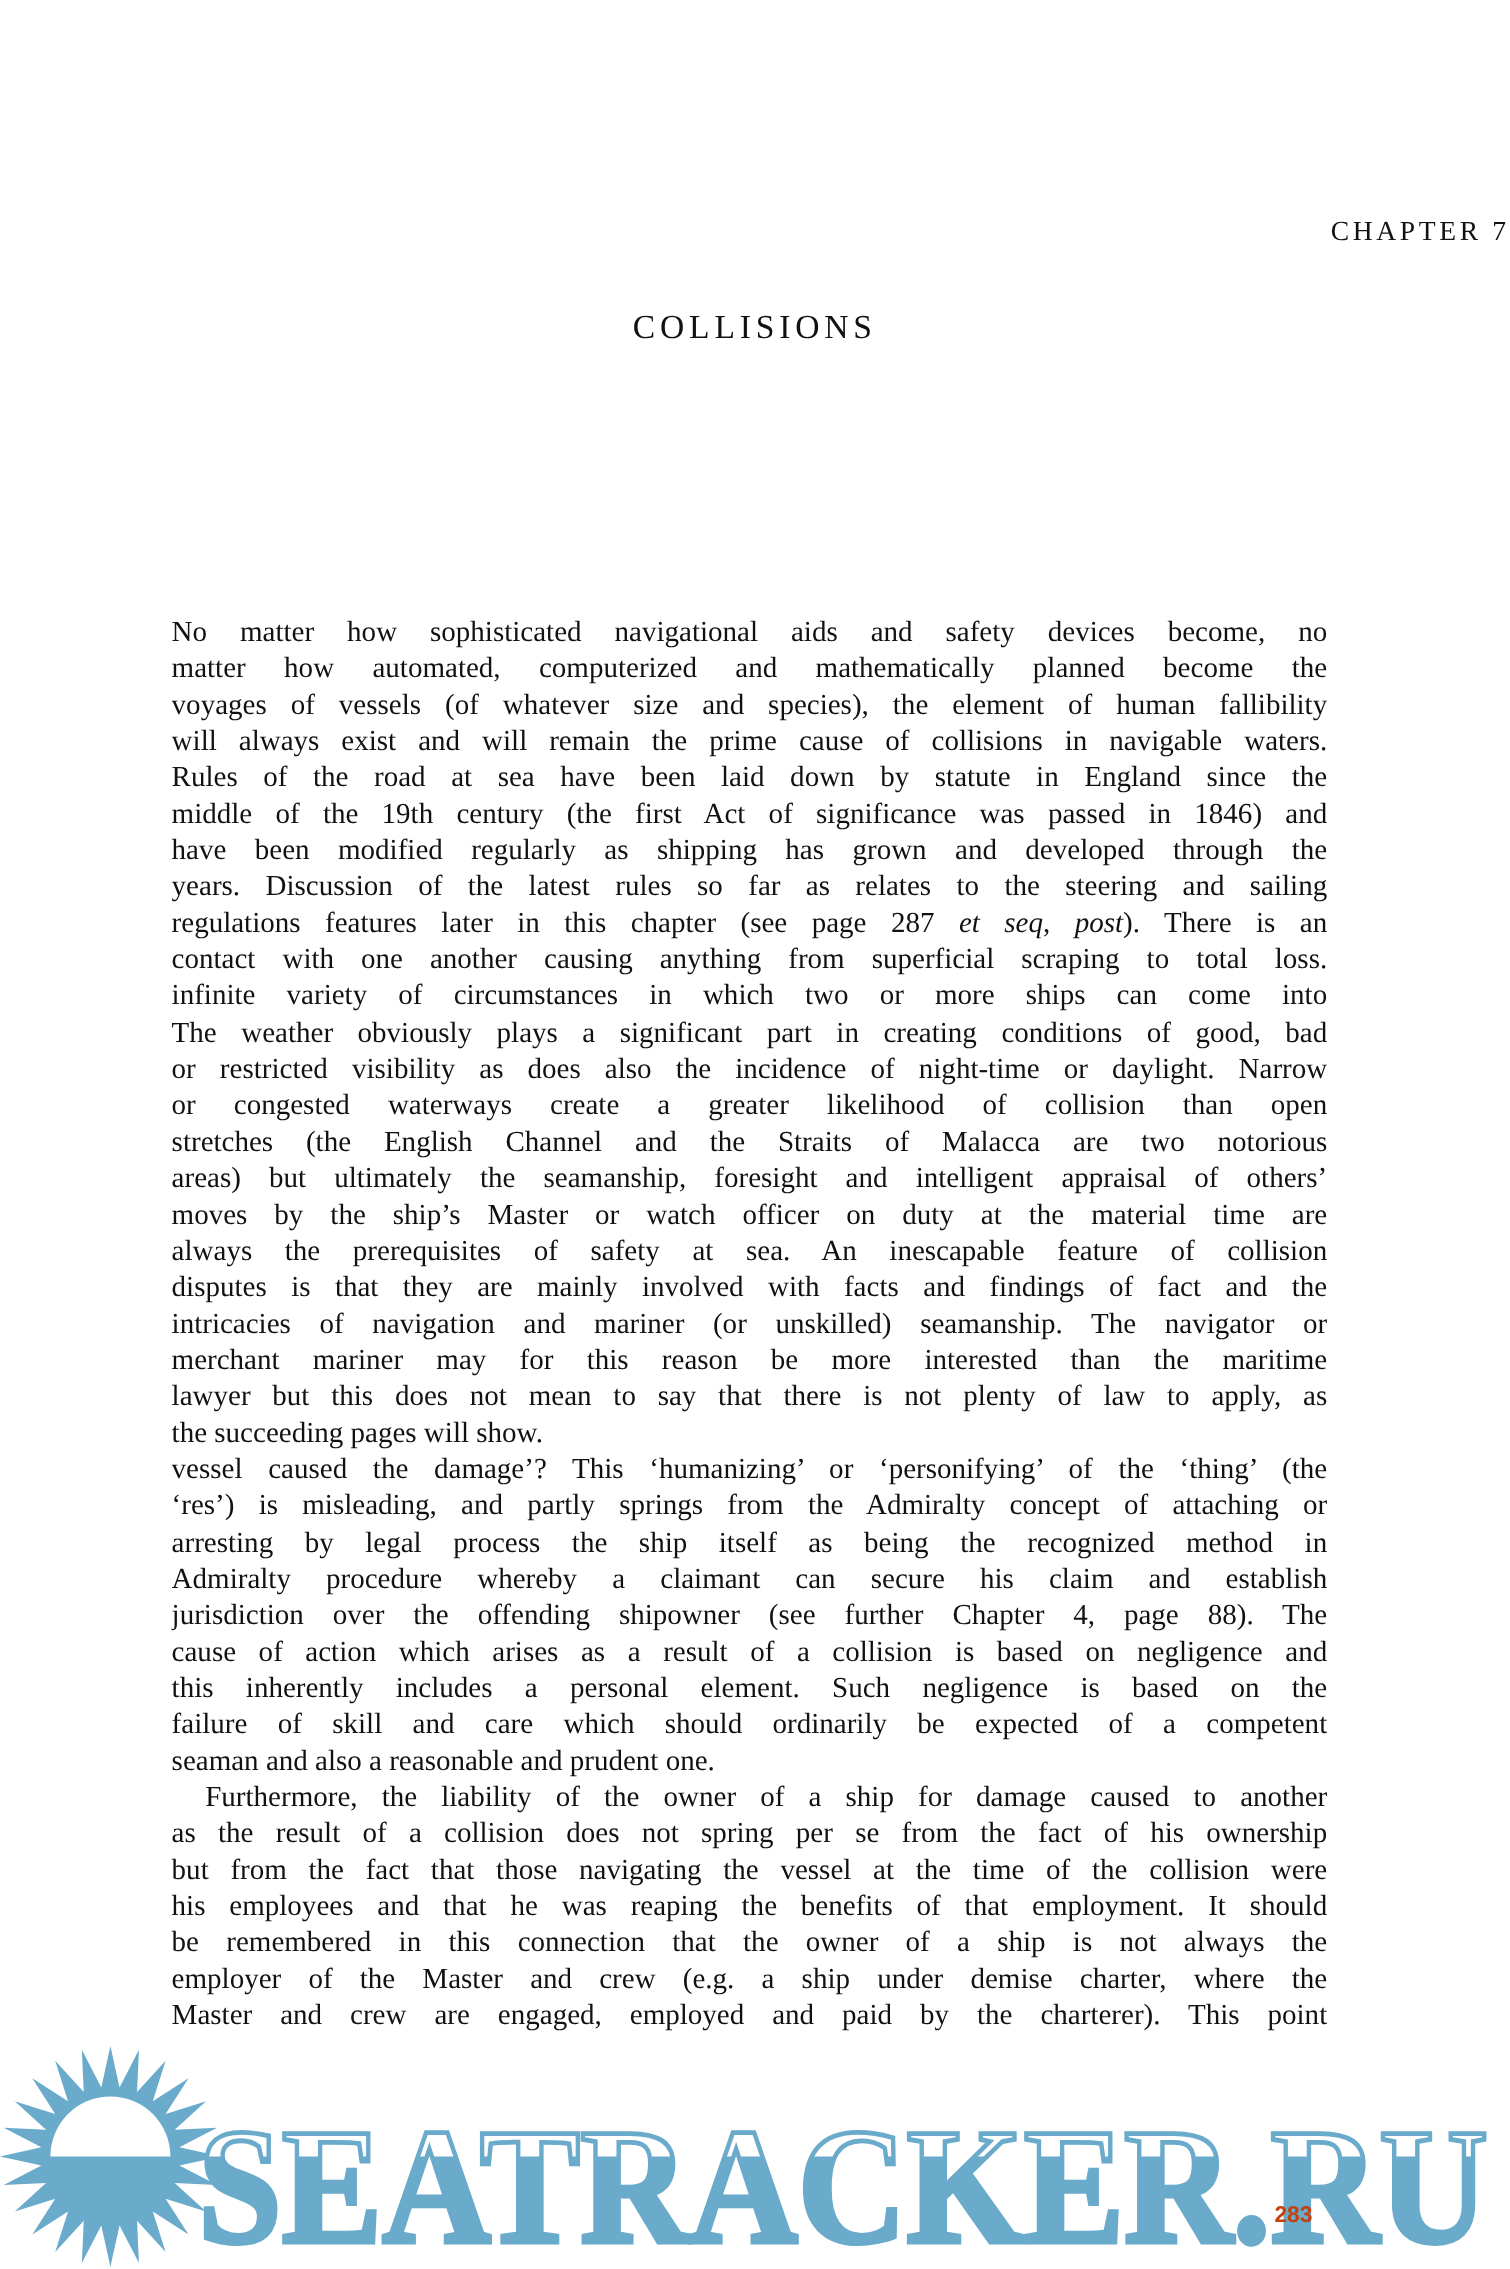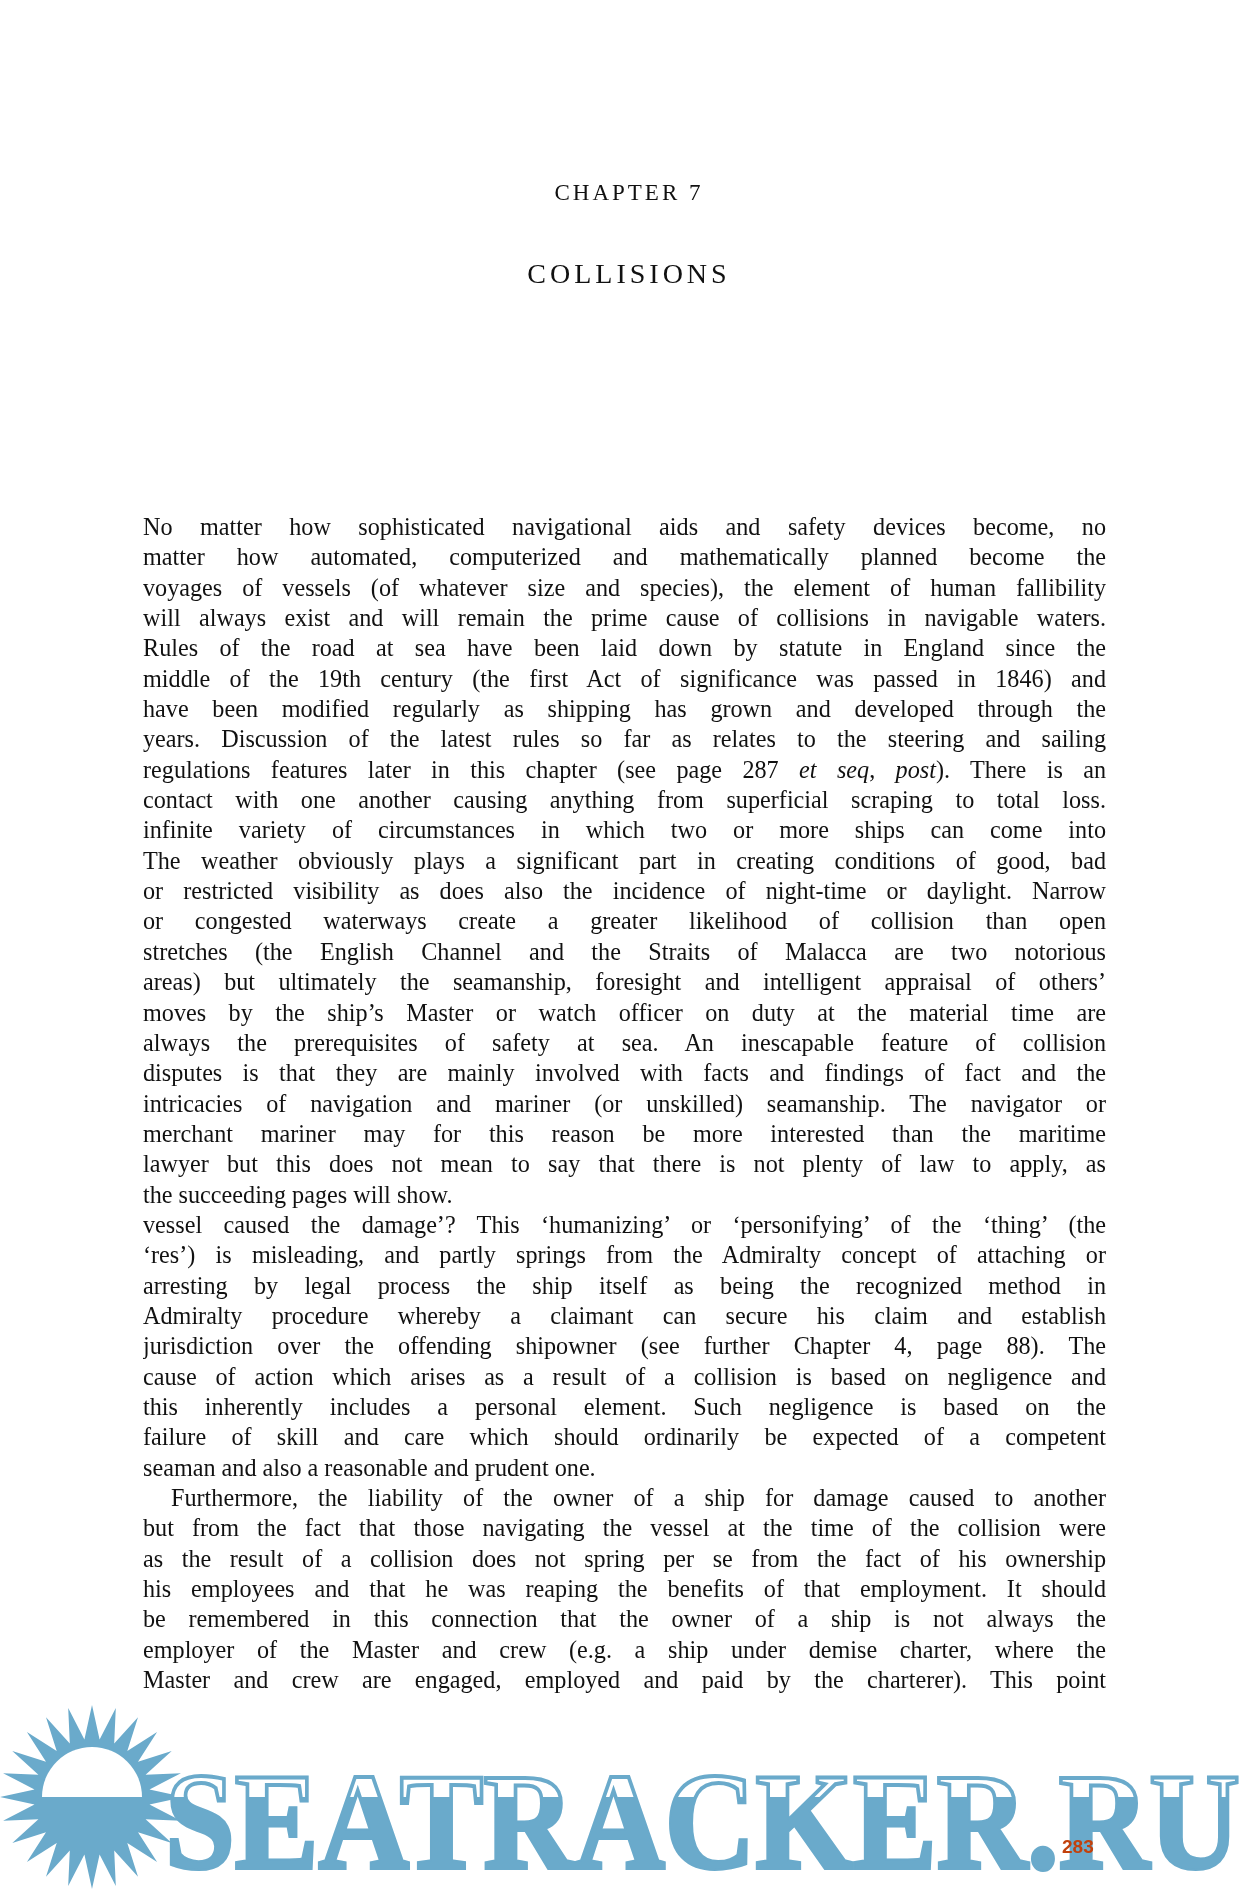--- a/index.html
+++ b/index.html
@@ -1,17 +1,17 @@
 <!DOCTYPE html>
 <html><head>
 <meta charset="utf-8">
 <style>
   html, body { margin: 0; padding: 0; background: #ffffff; }
   body { width: 1258px; height: 1891px; position: relative; overflow: hidden; font-family: "Liberation Serif", "DejaVu Serif", serif; color: #111; }
-  .chapter-label { position: absolute; top: 180px; left: 0; width: 1258px; text-align: center; font-size: 23px; letter-spacing: 3px; }
+  .chapter-label { position: absolute; top: 180px; left: 0; width: 1258px; text-align: right; font-size: 23px; letter-spacing: 3px; }
   .chapter-title { position: absolute; top: 258px; left: 0; width: 1258px; text-align: center; font-size: 28px; letter-spacing: 4px; }
   .body-text { position: absolute; top: 512px; left: 143px; width: 963px; }
   .line { height: 30.35px; line-height: 30.35px; font-size: 24.2px; white-space: nowrap; text-align: justify; text-align-last: justify; overflow: hidden; }
   .line.last { text-align-last: left; }
   .line.indent { text-indent: 28px; }
   .line i { }
   .watermark { position: absolute; left: 0; top: 1700px; width: 1258px; height: 191px; }
   .page-number { position: absolute; left: 1062px; top: 1836px; font-family: "Liberation Sans", "DejaVu Sans", sans-serif; font-weight: bold; font-size: 19px; color: #c2410c; }
 </style>
 </head>
@@ -52,22 +52,22 @@
       <div class="line">arresting by legal process the ship itself as being the recognized method in</div>
       <div class="line">Admiralty procedure whereby a claimant can secure his claim and establish</div>
       <div class="line">jurisdiction over the offending shipowner (see further Chapter 4, page 88). The</div>
       <div class="line">cause of action which arises as a result of a collision is based on negligence and</div>
       <div class="line">this inherently includes a personal element. Such negligence is based on the</div>
       <div class="line">failure of skill and care which should ordinarily be expected of a competent</div>
       <div class="line last">seaman and also a reasonable and prudent one.</div>
     </div>
     <div>
       <div class="line indent">Furthermore, the liability of the owner of a ship for damage caused to another</div>
+      <div class="line">as the result of a collision does not spring per se from the fact of his ownership</div>
       <div class="line">but from the fact that those navigating the vessel at the time of the collision were</div>
-      <div class="line">as the result of a collision does not spring per se from the fact of his ownership</div>
       <div class="line">his employees and that he was reaping the benefits of that employment. It should</div>
       <div class="line">be remembered in this connection that the owner of a ship is not always the</div>
       <div class="line">employer of the Master and crew (e.g. a ship under demise charter, where the</div>
       <div class="line">Master and crew are engaged, employed and paid by the charterer). This point</div>
     </div>
   </div>
 
 <svg class="watermark" viewBox="0 0 1258 191" xmlns="http://www.w3.org/2000/svg">
   <defs>
     <clipPath id="lowerHalf">

